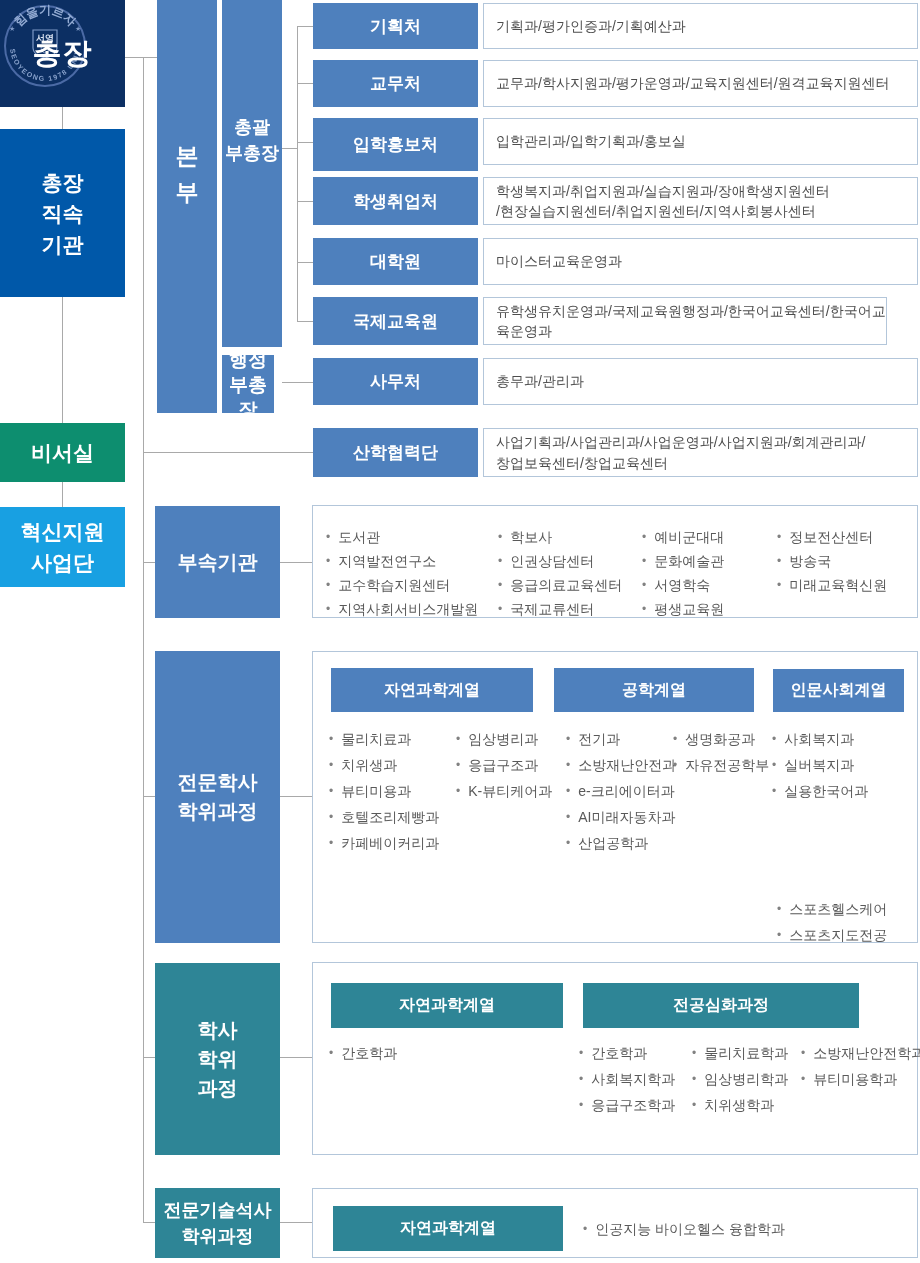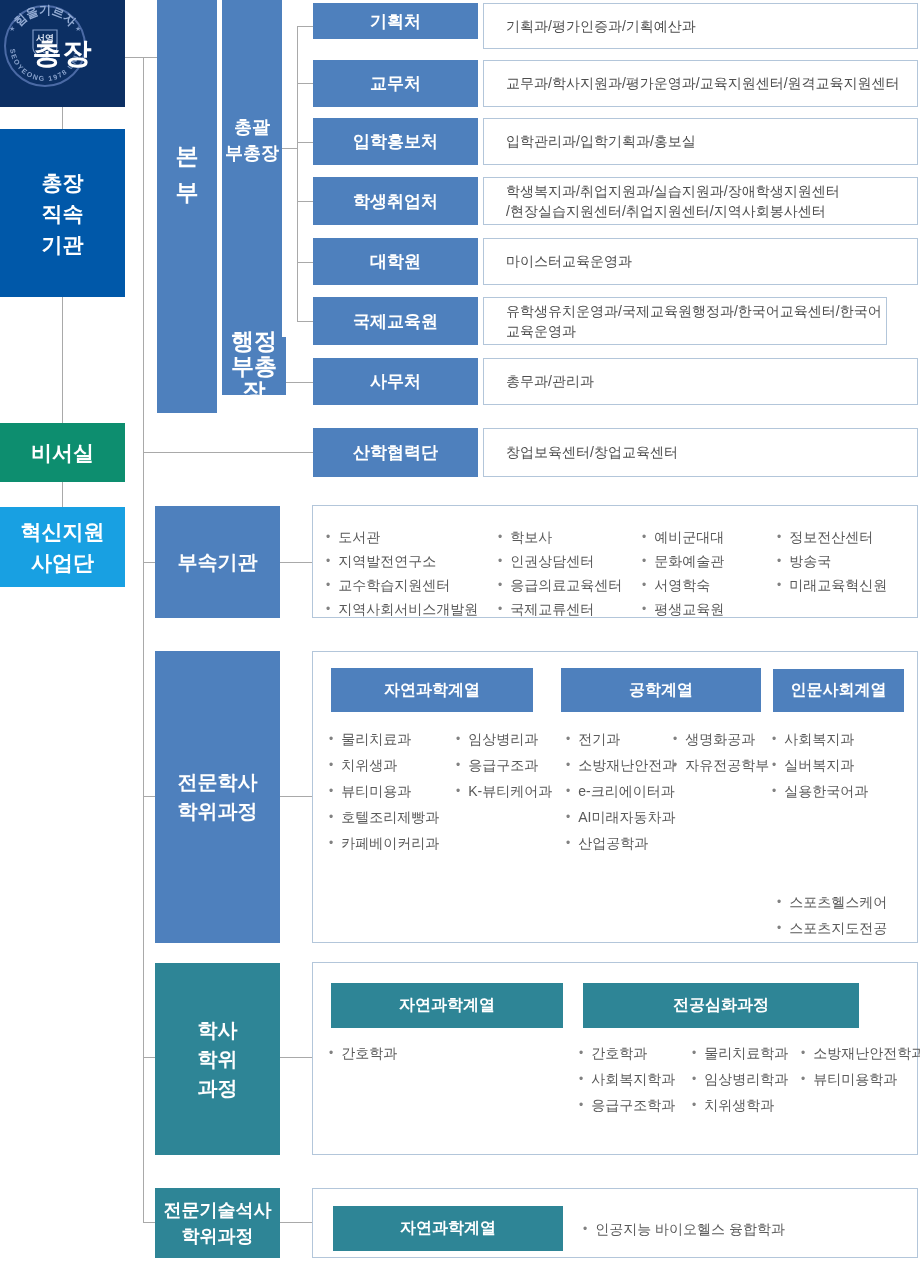--- a/index.html
+++ b/index.html
@@ -8,21 +8,21 @@
   .hl,.vl{position:absolute;background:#a9a9a9}
   .hl{height:1px}
   .vl{width:1px}
   .bx{position:absolute;display:flex;flex-direction:column;align-items:center;justify-content:center;
       color:#fff;font-weight:bold;text-align:center;box-sizing:border-box}
   .blue{background:#4e80bd}
   .teal{background:#2e8596}
   .dlabel{position:absolute;display:flex;align-items:center;justify-content:center;
           background:#4e80bd;color:#fff;font-weight:bold;font-size:17px;box-sizing:border-box}
   .desc{position:absolute;background:#fff;border:1px solid #b3c6da;display:flex;flex-direction:column;
-        justify-content:center;padding-left:22px;font-size:14px;color:#4d4d4d;line-height:1.45;box-sizing:border-box}
+        justify-content:center;padding-left:12px;font-size:14px;color:#4d4d4d;line-height:1.45;box-sizing:border-box}
   .panel{position:absolute;background:#fff;border:1px solid #b3c6da;box-sizing:border-box}
   .ph{position:absolute;display:flex;align-items:center;justify-content:center;
       color:#fff;font-weight:bold;font-size:16px;box-sizing:border-box}
   .col{position:absolute;font-size:14px;color:#595959}
   .bi{line-height:25px;white-space:nowrap}
   .lh23 .bi{line-height:23px}
   .bi::before{content:"•";color:#818181;margin-right:8px;font-size:12px;position:relative;top:-1px}
   .emblem{position:absolute;left:0;top:2px}
   .pres-label{position:relative;z-index:2;font-size:29px;letter-spacing:1px}
 </style>
@@ -91,36 +91,36 @@
   </div>
 
   <div class="bx blue" style="left:157px;top:0;width:60px;height:413px;justify-content:flex-start;padding-top:138px;font-size:23px;line-height:36px">
     <div>본</div>
     <div>부</div>
   </div>
   <div class="bx blue" style="left:222px;top:0;width:60px;height:347px;justify-content:flex-start;padding-top:114px;font-size:18px;line-height:26px">
     <div>총괄</div>
     <div>부총장</div>
   </div>
-  <div class="bx blue" style="left:222px;top:337px;width:64px;height:58px;font-size:23px;line-height:25px">
+  <div class="bx blue" style="left:222px;top:355px;width:52px;height:58px;font-size:19px;line-height:25px">
     <div>행정</div>
     <div>부총장</div>
   </div>
 
-  <div class="dlabel" style="left:313px;top:3px;width:165px;height:36px">기획처</div>
+  <div class="dlabel" style="left:313px;top:3px;width:165px;height:46px">기획처</div>
   <div class="desc" style="left:483px;top:3px;width:435px;height:46px">
     <div>기획과/평가인증과/기획예산과</div>
   </div>
 
   <div class="dlabel" style="left:313px;top:60px;width:165px;height:47px">교무처</div>
   <div class="desc" style="left:483px;top:60px;width:435px;height:47px">
     <div>교무과/학사지원과/평가운영과/교육지원센터/원격교육지원센터</div>
   </div>
 
-  <div class="dlabel" style="left:313px;top:118px;width:165px;height:47px">입학홍보처</div>
+  <div class="dlabel" style="left:313px;top:118px;width:165px;height:53px">입학홍보처</div>
   <div class="desc" style="left:483px;top:118px;width:435px;height:47px">
     <div>입학관리과/입학기획과/홍보실</div>
   </div>
 
   <div class="dlabel" style="left:313px;top:177px;width:165px;height:48px">학생취업처</div>
   <div class="desc" style="left:483px;top:177px;width:435px;height:48px">
     <div>학생복지과/취업지원과/실습지원과/장애학생지원센터</div>
     <div>/현장실습지원센터/취업지원센터/지역사회봉사센터</div>
   </div>
 
@@ -134,20 +134,21 @@
     <div>유학생유치운영과/국제교육원행정과/한국어교육센터/한국어교육운영과</div>
   </div>
 
   <div class="dlabel" style="left:313px;top:358px;width:165px;height:47px">사무처</div>
   <div class="desc" style="left:483px;top:358px;width:435px;height:47px">
     <div>총무과/관리과</div>
   </div>
 
   <div class="dlabel" style="left:313px;top:428px;width:165px;height:49px">산학협력단</div>
   <div class="desc" style="left:483px;top:428px;width:435px;height:49px">
+    <div>사업기획과/사업관리과/사업운영과/사업지원과/회계관리과/</div>
     <div>창업보육센터/창업교육센터</div>
   </div>
 
   <div class="bx blue" style="left:155px;top:506px;width:125px;height:112px;font-size:20px">
     <div>부속기관</div>
   </div>
   <div class="panel" style="left:312px;top:505px;width:606px;height:113px">
     <div class="col lh23" style="left:13px;top:20px">
       <div class="bi">도서관</div>
       <div class="bi">지역발전연구소</div>
@@ -172,21 +173,21 @@
       <div class="bi">미래교육혁신원</div>
     </div>
   </div>
 
   <div class="bx blue" style="left:155px;top:651px;width:125px;height:292px;font-size:20px;line-height:29px">
     <div>전문학사</div>
     <div>학위과정</div>
   </div>
   <div class="panel" style="left:312px;top:651px;width:606px;height:292px">
     <div class="ph blue" style="left:18px;top:16px;width:202px;height:44px">자연과학계열</div>
-    <div class="ph blue" style="left:248px;top:16px;width:200px;height:44px">공학계열</div>
+    <div class="ph blue" style="left:241px;top:16px;width:200px;height:44px">공학계열</div>
     <div class="ph blue" style="left:460px;top:17px;width:131px;height:43px">인문사회계열</div>
 
     <div class="col" style="left:16px;top:75px">
       <div class="bi">물리치료과</div>
       <div class="bi">치위생과</div>
       <div class="bi">뷰티미용과</div>
       <div class="bi">호텔조리제빵과</div>
       <div class="bi">카페베이커리과</div>
     </div>
     <div class="col" style="left:143px;top:75px">
@@ -203,21 +204,21 @@
     </div>
     <div class="col" style="left:360px;top:75px">
       <div class="bi">생명화공과</div>
       <div class="bi">자유전공학부</div>
     </div>
     <div class="col" style="left:459px;top:75px">
       <div class="bi">사회복지과</div>
       <div class="bi">실버복지과</div>
       <div class="bi">실용한국어과</div>
     </div>
-    <div class="col" style="left:464px;top:238px">
+    <div class="col" style="left:464px;top:245px">
       <div class="bi">스포츠헬스케어</div>
       <div class="bi">스포츠지도전공</div>
     </div>
   </div>
 
   <div class="bx teal" style="left:155px;top:963px;width:125px;height:192px;font-size:20px;line-height:29px">
     <div>학사</div>
     <div>학위</div>
     <div>과정</div>
   </div>

